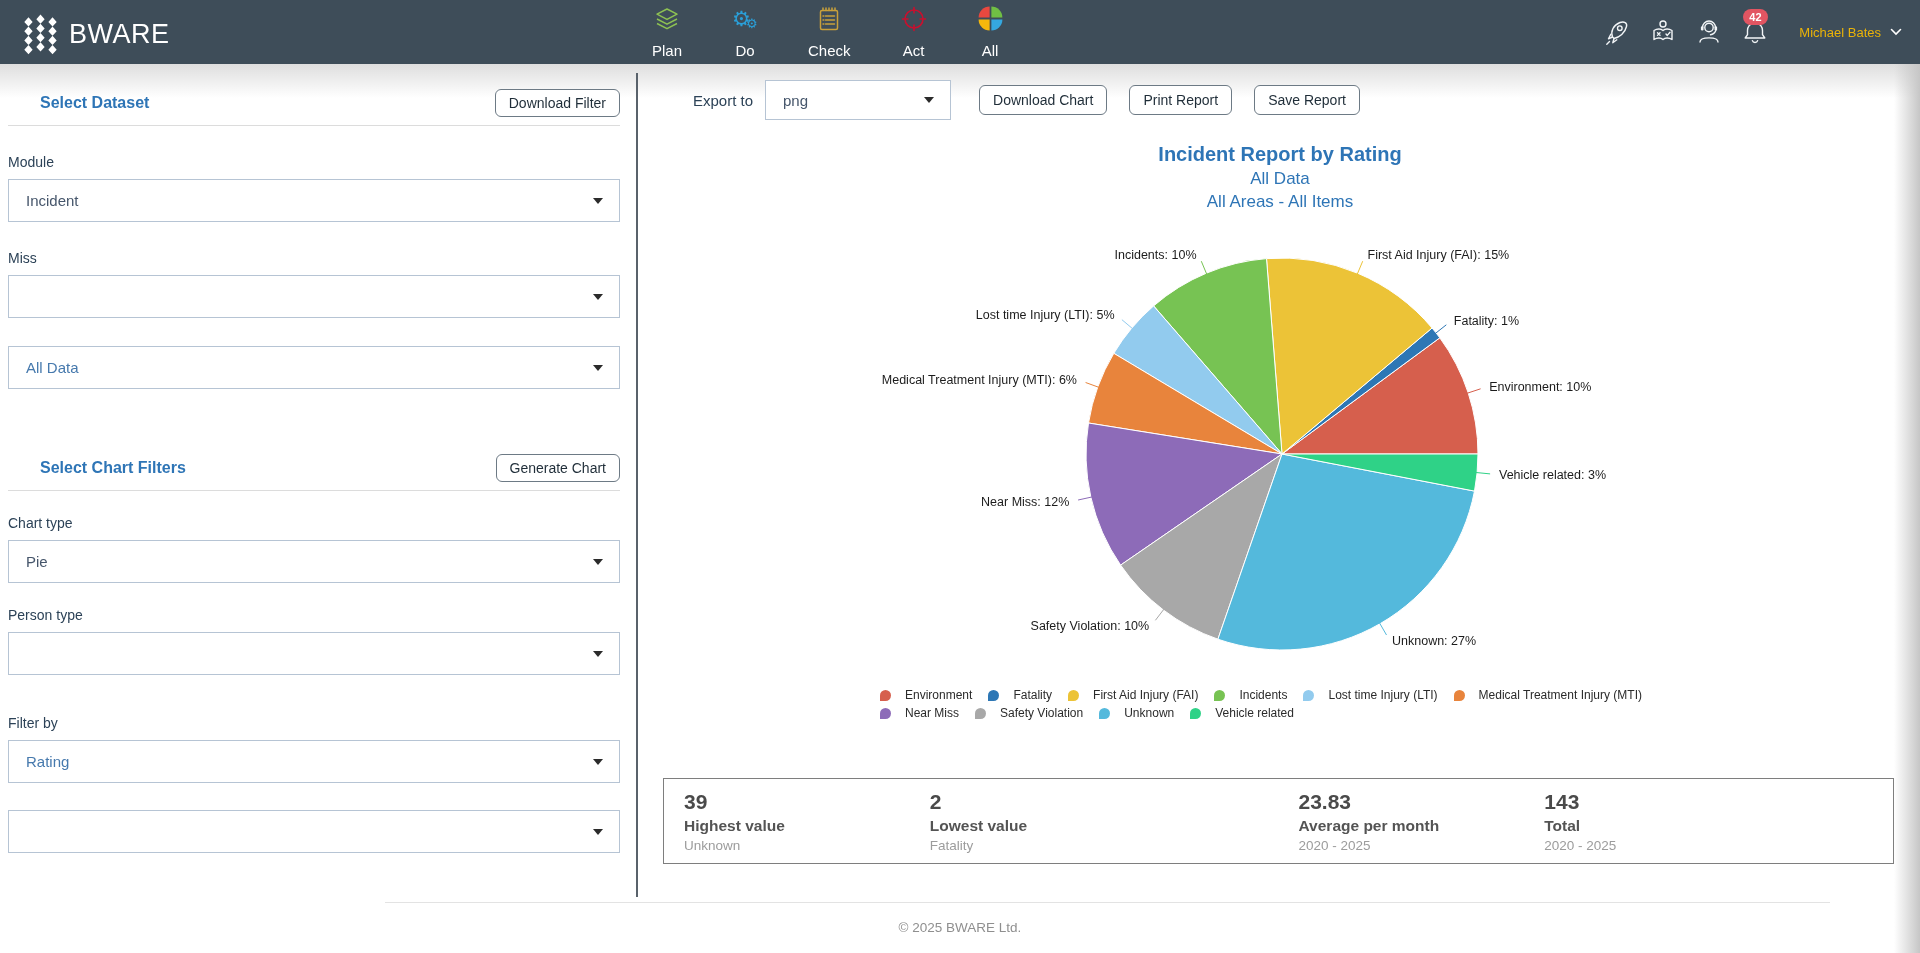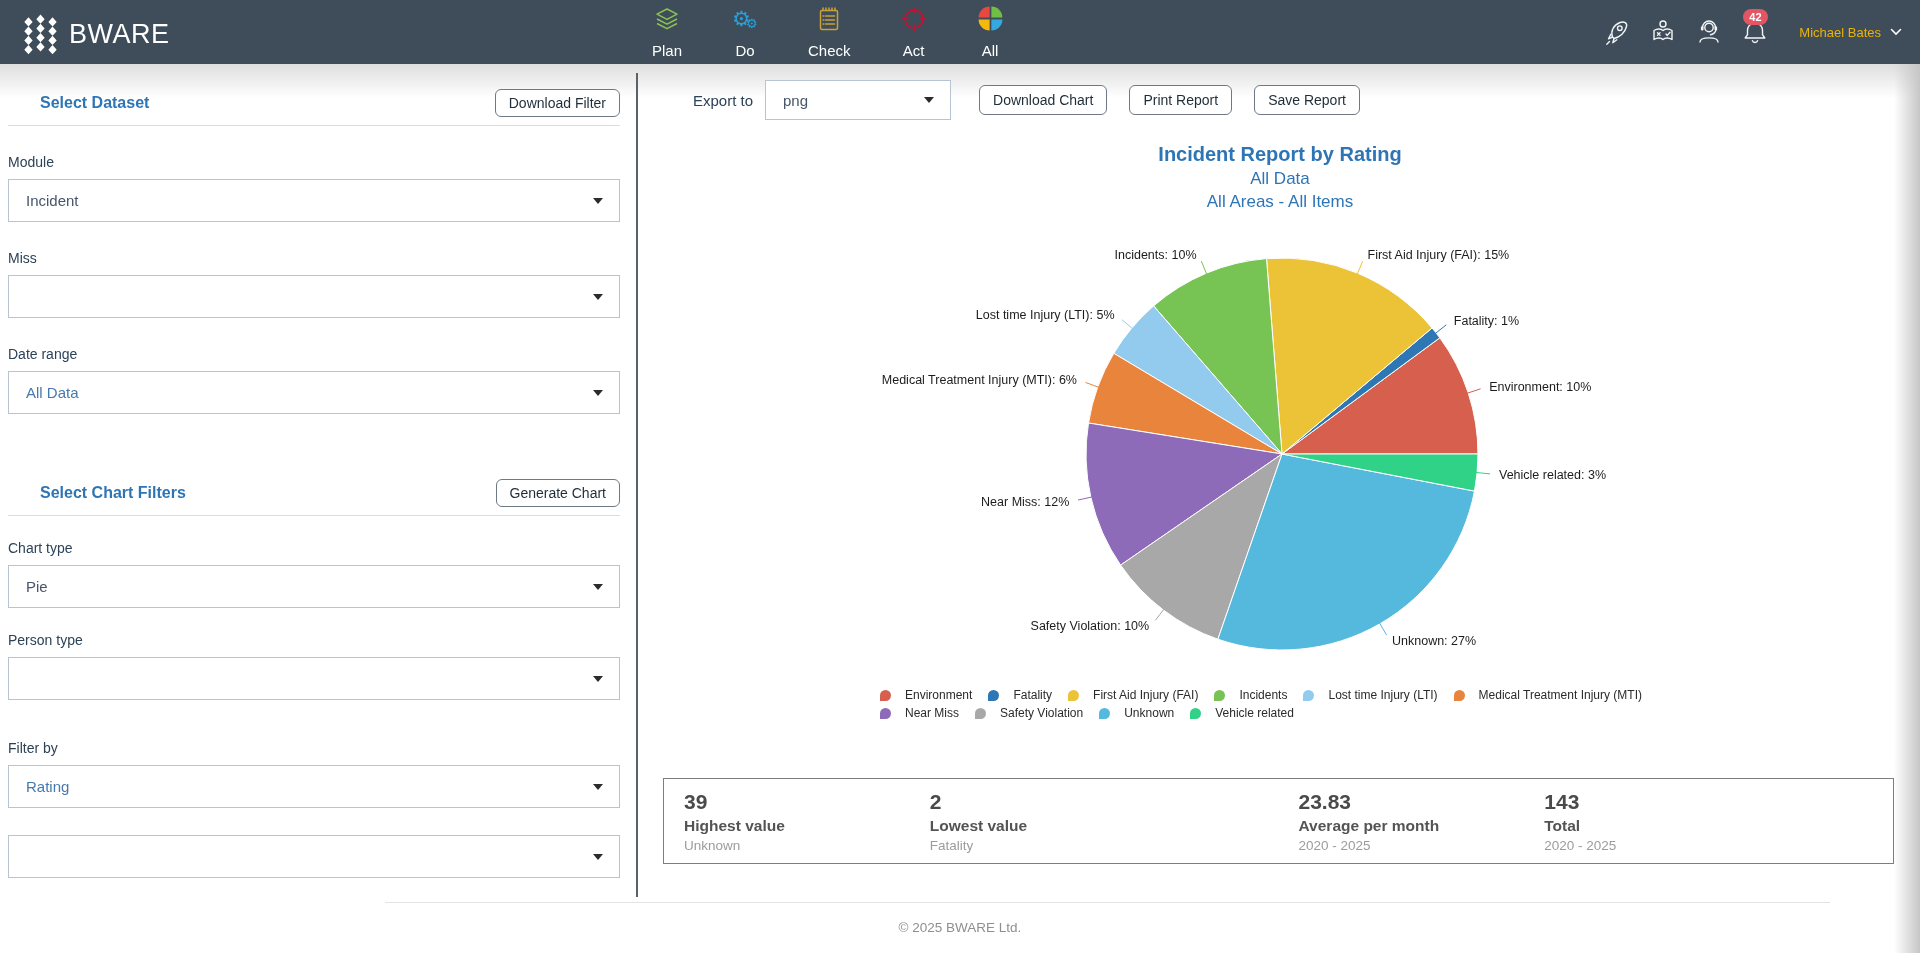--- a/index.html
+++ b/index.html
@@ -212,21 +212,20 @@
           </div>
         </div>
         <div class="fgroup">
           <div class="flabel">Miss</div>
           <div class="select">
             <span style="color: rgb(70, 86, 107);"></span>
             <i class="caret"></i>
           </div>
         </div>
         <div class="fgroup">
-          <div class="flabel">Date range</div>
           <div class="select">
             <span style="color: rgb(70, 121, 173);">All Data</span>
             <i class="caret"></i>
           </div>
         </div>
       </div>
   </div>
 
   <div class="filter-section" style="margin-top:64px;">
     <div class="section-head">

